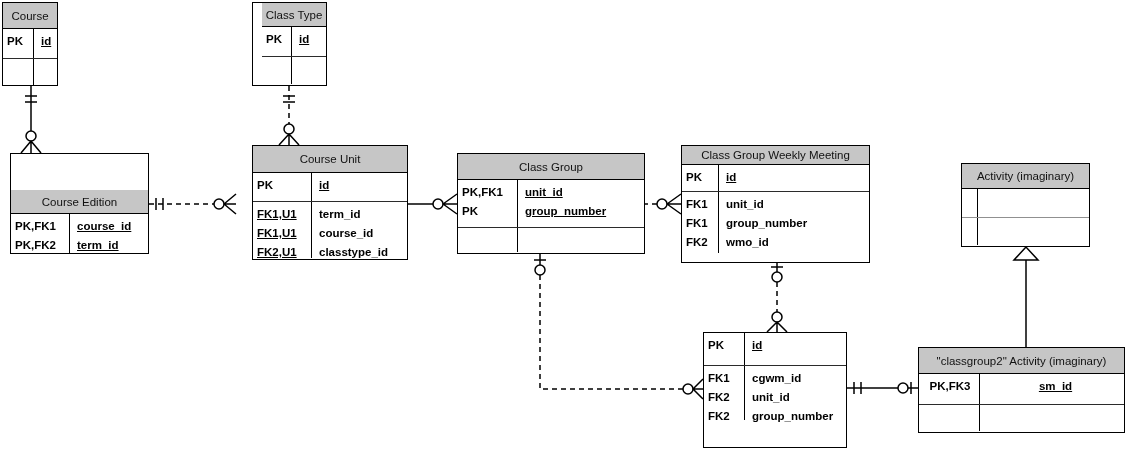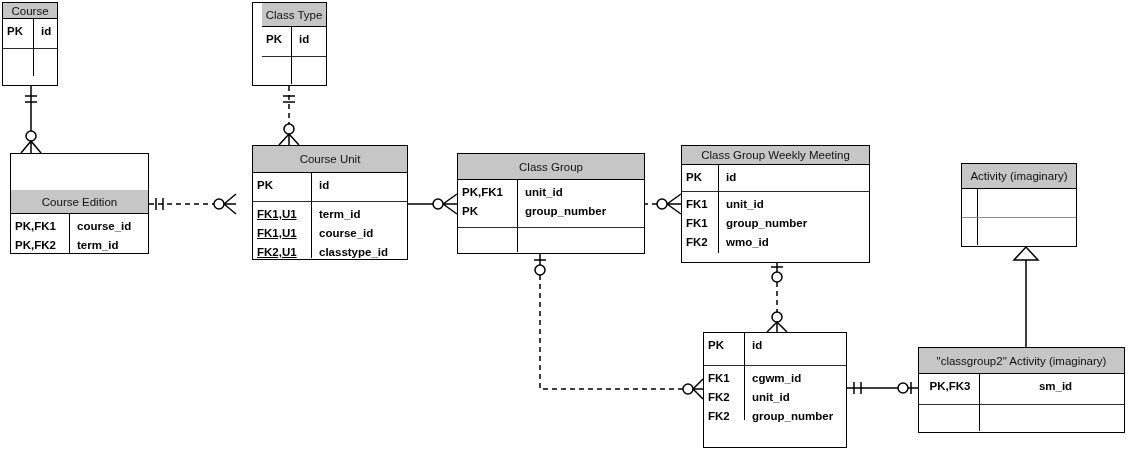--- a/index.html
+++ b/index.html
@@ -16,21 +16,21 @@
     box-sizing:border-box;border-bottom:1.5px solid #000;background:#c6c6c6;
     display:flex;align-items:center;justify-content:center;
     font-size:11.5px;color:#111;white-space:nowrap;
   }
   .sec{display:flex;box-sizing:border-box;}
   .stop{border-top:1px solid #2b2b2b;}
   .gtop{border-top:1px solid #909090;}
   .kc{box-sizing:border-box;border-right:1px solid #000;padding:3px 2px 0 4px;flex:none;}
   .ac{flex:1;box-sizing:border-box;padding:3px 0 0 7px;}
   .ln{font-size:11.5px;font-weight:bold;line-height:19px;color:#000;white-space:nowrap;}
-  .u{}
+  .u{text-decoration:underline;}
 </style>
 </head>
 <body>
 
 <div id="canvas">
   <svg id="connectors" width="1132" height="450" viewBox="0 0 1132 450">
 
     <g stroke="#000" stroke-width="1.5" fill="none">
       <path d="M31,86 V131"></path>
       <path d="M25,96 H37 M25,102 H37"></path>
@@ -92,21 +92,21 @@
       <path d="M908,388 H918"></path>
     </g>
 
     <g stroke="#000" stroke-width="1.5" fill="none">
       <path d="M1026,347 V260"></path>
       <polygon points="1026,247 1014,260 1038,260" fill="#fff"></polygon>
     </g>
   </svg>
 
 <div class="tbl" style="left: 2px; top: 2px; width: 56px; height: 84px;">
-      <div class="hdr" style="height: 16px;">Course</div>
+      <div class="hdr" style="height: 26px;">Course</div>
       <div class="sec" style="height: 29px;">
         <div class="kc" style="width: 31px;">
           <div class="ln">PK</div>
         </div>
         <div class="ac">
           <div class="ln u">id</div>
         </div>
       </div>
       <div class="sec stop" style="height: 28px;">
         <div class="kc" style="width: 31px;"></div>
@@ -201,21 +201,21 @@
           <div class="ln">FK1</div>
           <div class="ln">FK2</div>
         </div>
         <div class="ac">
           <div class="ln">unit_id</div>
           <div class="ln">group_number</div>
           <div class="ln">wmo_id</div>
         </div>
       </div>
     </div>
-    <div class="tbl" style="left: 961px; top: 163px; width: 116px; height: 84px;">
+    <div class="tbl" style="left: 961px; top: 163px; width: 129px; height: 84px;">
       <div class="hdr" style="height: 25px;">Activity (imaginary)</div>
       <div class="sec" style="height: 28px;">
         <div class="kc" style="width: 16px;"></div>
         <div class="ac"></div>
       </div>
       <div class="sec gtop" style="height: 28px;">
         <div class="kc" style="width: 16px;"></div>
         <div class="ac"></div>
       </div>
     </div>

